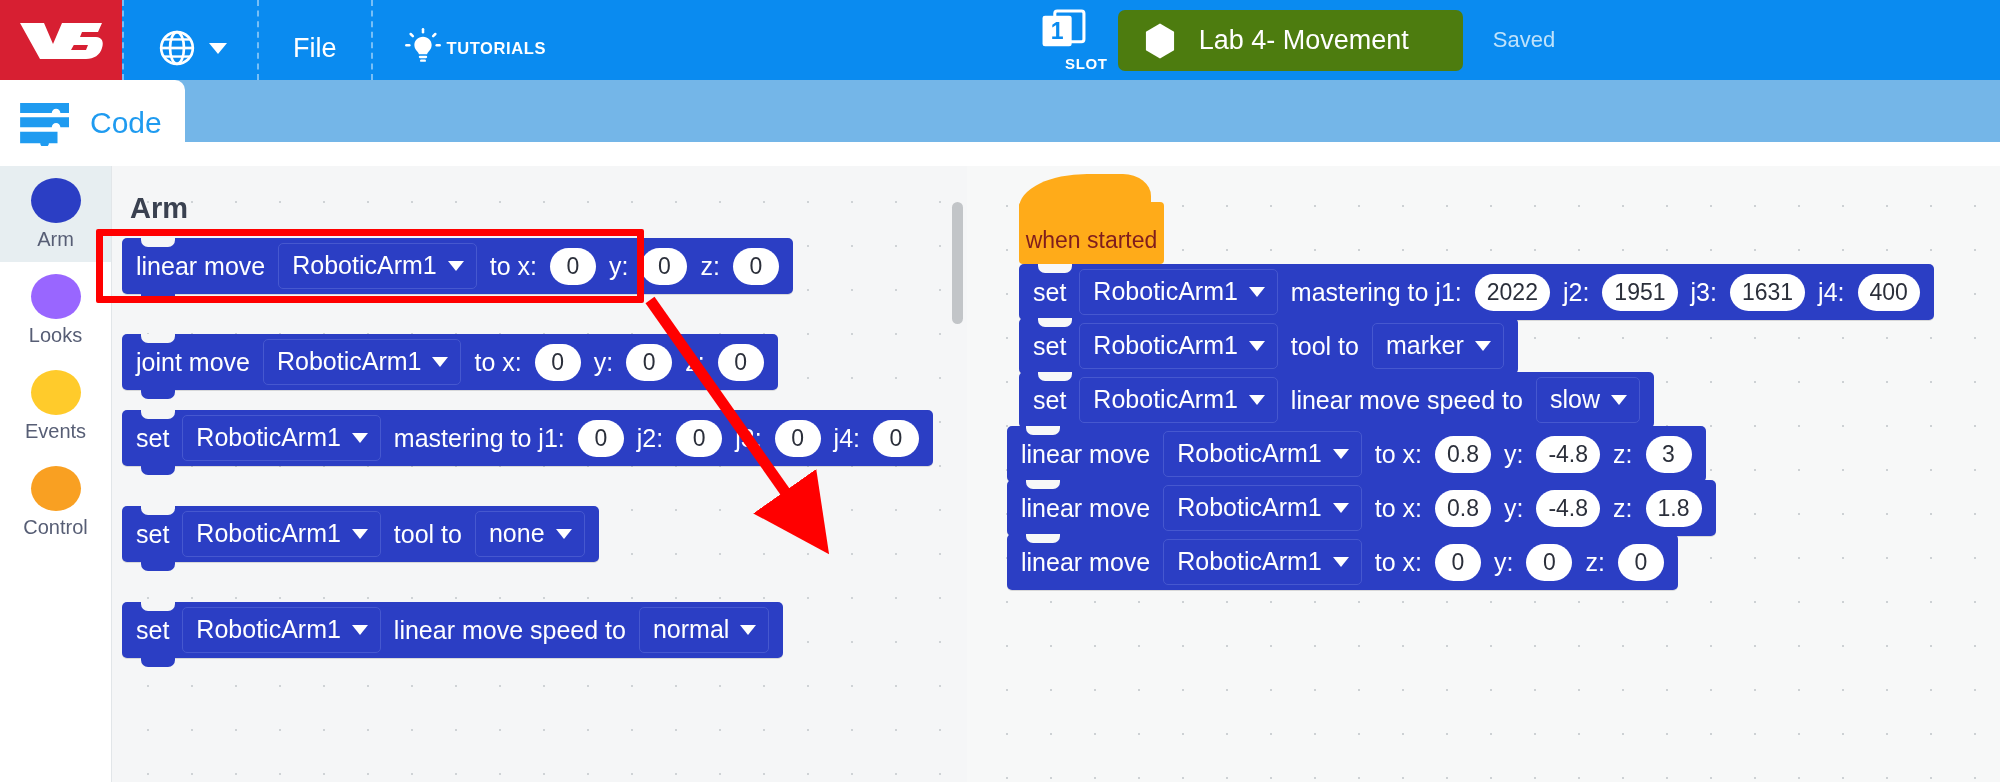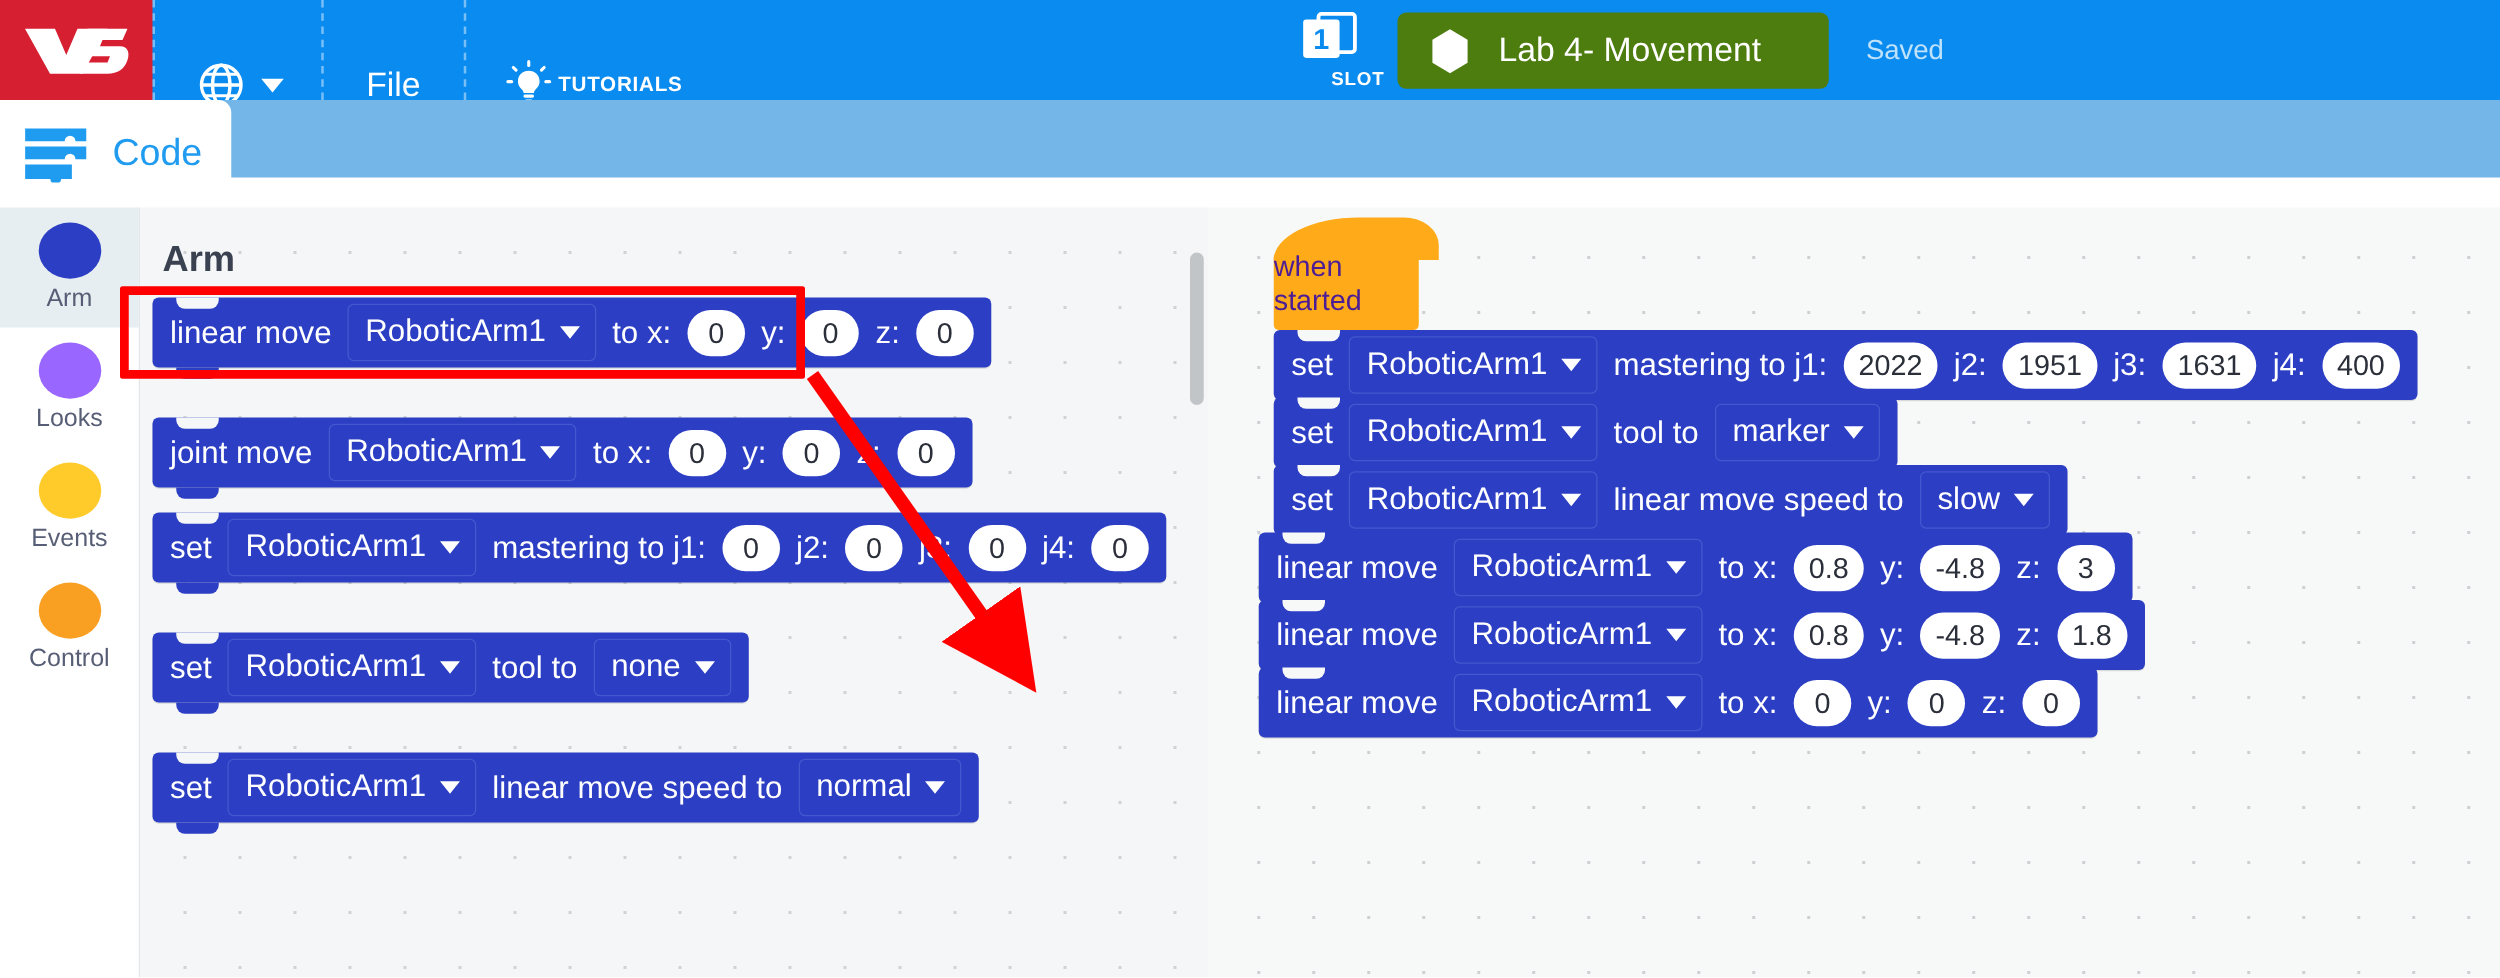--- a/index.html
+++ b/index.html
@@ -21,21 +21,21 @@
     display: flex; align-items: center; justify-content: center;
   }
   .logo-v5 { display: block; }
 
   .tb-sep {
     width: 0; border-left: 2px dashed rgba(255,255,255,.45);
     height: 80px;
   }
   .tb-item {
     display: flex; align-items: center; justify-content: center;
-    height: 96px; color: #fff; padding: 0 26px; cursor: pointer; margin-top: 20px;
+    height: 96px; color: #fff; padding: 0 26px; cursor: pointer;
   }
   .globe-item { padding: 0 30px 0 34px; gap: 13px; }
   .caret {
     width: 0; height: 0; border-left: 9px solid transparent;
     border-right: 9px solid transparent; border-top: 11px solid #fff;
   }
   .file-item { font-size: 27px; font-weight: 400; padding: 0 34px; }
 
   .tut-item {
     flex-direction: row; gap: 4px; padding: 0 30px;
@@ -152,22 +152,22 @@
   .num {
     background: #fff; color: #2b2f3a; border-radius: 999px;
     min-width: 46px; height: 37px; padding: 0 12px;
     display: flex; align-items: center; justify-content: center;
     font-size: 23px;
   }
   .lbl { font-size: 25px; }
 
   
   .hat {
-    position: absolute; width: 116px; height: 62px;
-    background: #ffab19; color: #4c1d95; font-size: 23px;
+    position: absolute; width: 145px; height: 62px;
+    background: #ffab19; color: #7f1d1d; font-size: 23px;
     display: flex; align-items: flex-end; justify-content: center;
     padding-bottom: 10px; border-radius: 4px;
   }
   .hat-cap {
     position: absolute; left: 0; top: -28px; width: 132px; height: 34px;
     background: #ffab19;
     border-top-left-radius: 68px 34px; border-top-right-radius: 28px 22px;
   }
   .hat::after {
     content: ""; position: absolute; left: 19px; top: 100%;

